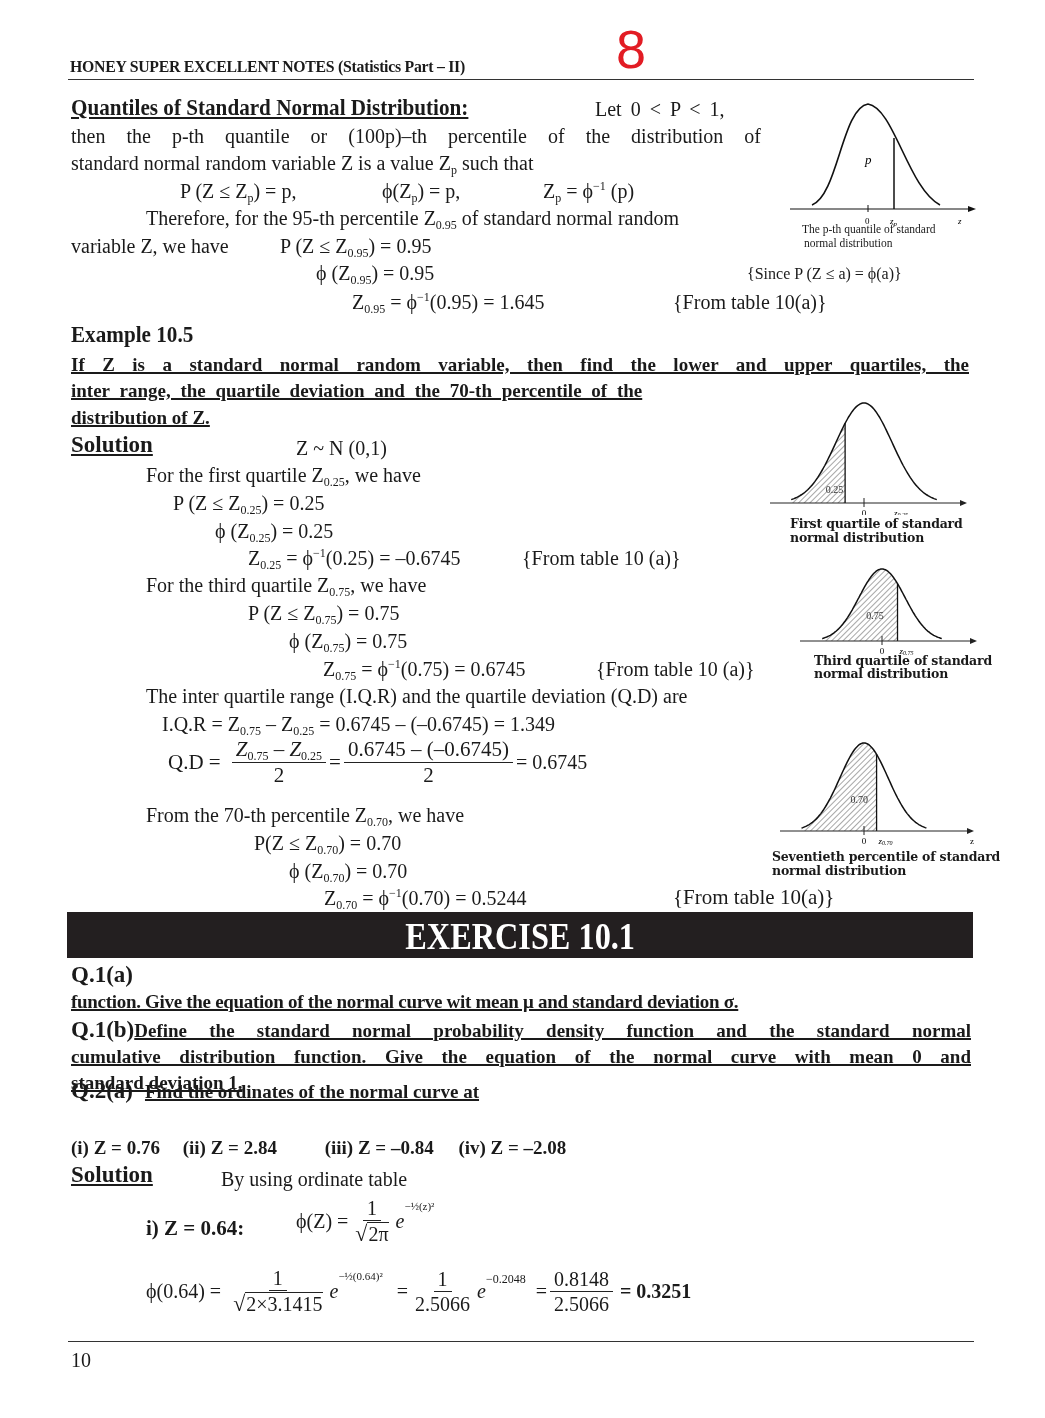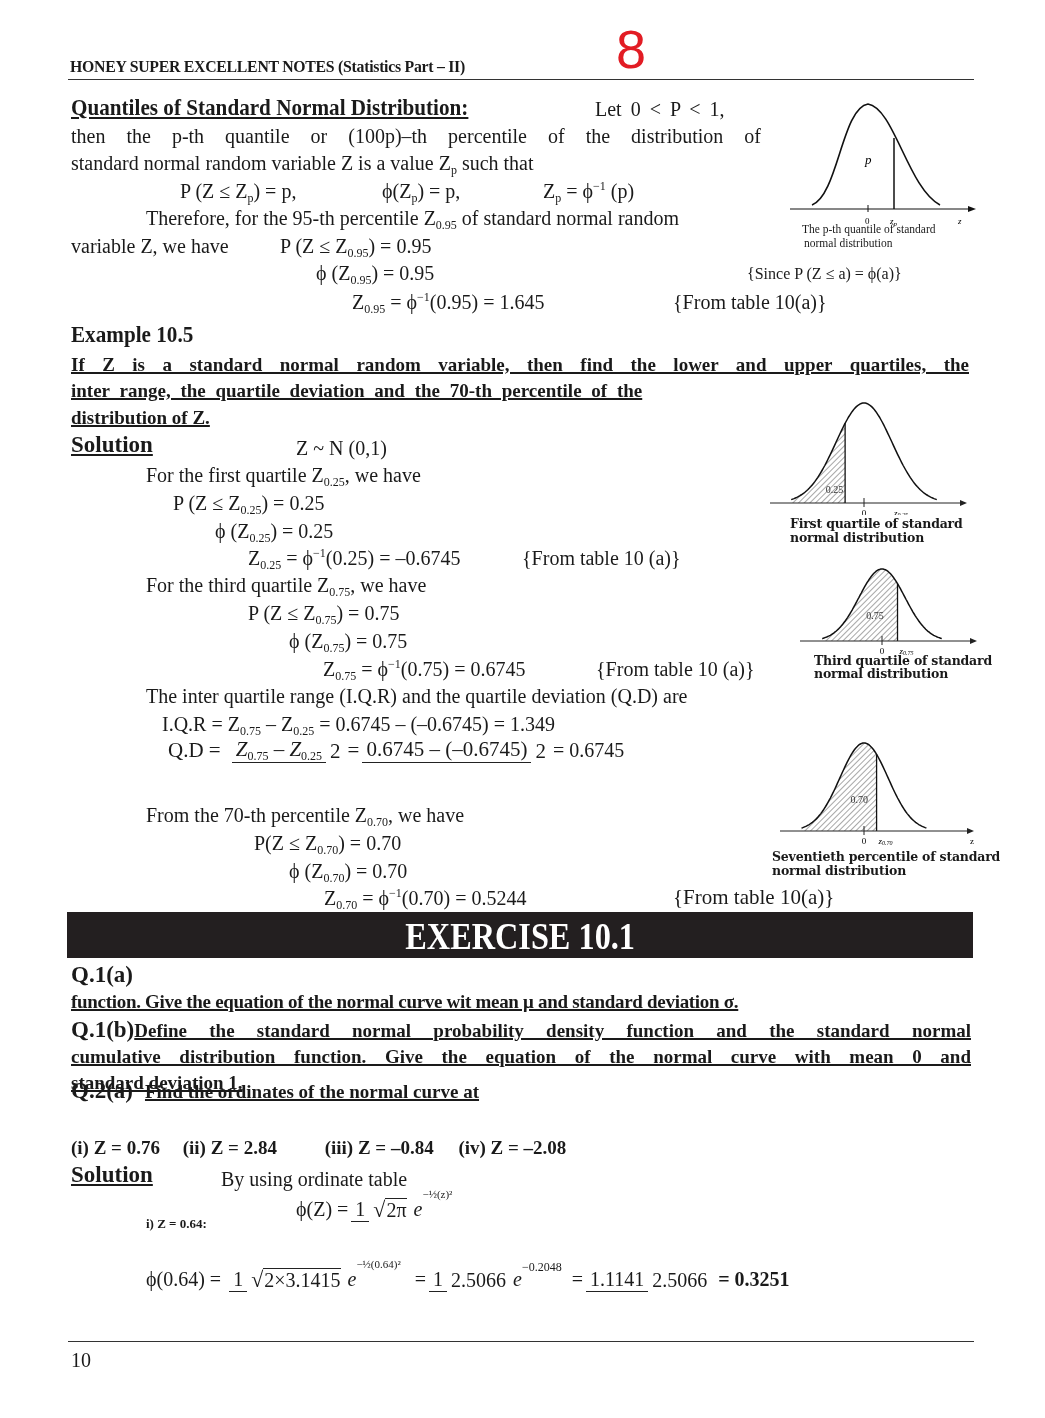--- a/index.html
+++ b/index.html
@@ -10,21 +10,21 @@
   .chapnum { left: 616px; top: 22px; font-size: 54px; color: #e21c24; font-family: "Liberation Sans", "DejaVu Sans", sans-serif; line-height: 1; }
   .rule { position: absolute; left: 68px; width: 906px; height: 1px; background: #333; }
   .t20 { font-size: 20px; line-height: 27px; }
   .heading { font-size: 23px; font-weight: bold; text-decoration: underline; transform: scaleX(0.92); transform-origin: left; display:inline-block; }
   .bold-u { font-weight: bold; text-decoration: underline; text-decoration-thickness: 2px; }
   .justify { text-align: justify; text-align-last: justify; }
   sub { font-size: 12px; vertical-align: -4px; line-height: 0; }
   sup { font-size: 12px; vertical-align: 8px; line-height: 0; }
   .ex-banner { position: absolute; left: 67px; top: 912px; width: 906px; height: 46px; background: #231f20;
                color: #fff; text-align: center; font-weight: bold; font-size: 38px; line-height: 48px; }
-  .frac { display: inline-flex; flex-direction: row; align-items: center; vertical-align: middle; margin: 0 3px; }
+  .frac { display: inline-flex; flex-direction: column; align-items: center; vertical-align: middle; margin: 0 3px; }
   .frac .num { padding: 0 4px 1px; border-bottom: 1.5px solid #222; line-height: 1.1; }
   .frac .den { padding: 1px 4px 0; line-height: 1.1; }
   .caption-sm { font-size: 11.5px; line-height: 14px; font-family: "Liberation Serif", serif; }
   .caption-b { font-size: 12.5px; line-height: 14px; font-weight: bold; font-family: "DejaVu Serif", serif; letter-spacing: -0.2px; }
   .sqrt { border-top: 1.5px solid #222; padding-left: 1px; }
   .rad { font-size: 22px; }
   .figure svg { display: block; }
 </style>
 </head>
 <body>
@@ -197,21 +197,21 @@
 </div>
 <div class="abs" style="left:71px; top:1137px; font-size:19px; font-weight:bold;">
   <span style="margin-right:18px;">(i)  Z = 0.76</span>
   <span style="margin-right:43px;">(ii)  Z = 2.84</span>
   <span style="margin-right:20px;">(iii) Z = –0.84</span>
   <span>(iv) Z = –2.08</span>
 </div>
 <div class="abs" style="left:71px; top:1162px; font-size:23px; font-weight:bold; text-decoration:underline;">Solution</div>
 <div class="abs t20" style="left:221px; top:1166px;">By using ordinate table</div>
 
-<div class="abs" style="left:146px; top:1216px; font-size:13px; font-weight:bold;">i) Z = 0.64:</div>
+<div class="abs" style="left:146px; top:1216px; font-size:21px; font-weight:bold;">i) Z = 0.64:</div>
 <div class="abs" style="left:296px; top:1197px; font-size:20px; display:flex; align-items:center;">
   <span>ϕ(Z) =</span>
   <span class="frac">
     <span class="num">1</span>
     <span class="den"><span class="rad">√</span><span class="sqrt">2π</span></span>
   </span>
   <span style="font-style:italic;">e</span>
   <span style="font-size:11px; position:relative; top:-16px;">−½(z)²</span>
 </div>
 
@@ -225,20 +225,20 @@
   <span style="font-size:11px; position:relative; top:-16px; margin-right:14px;">−½(0.64)²</span>
   <span>=</span>
   <span class="frac">
     <span class="num">1</span>
     <span class="den">2.5066</span>
   </span>
   <span style="font-style:italic;">e</span>
   <span style="font-size:12px; position:relative; top:-12px; margin-right:10px;">−0.2048</span>
   <span>=</span>
   <span class="frac">
-    <span class="num">1.1141</span>
+    <span class="num">0.8148</span>
     <span class="den">2.5066</span>
   </span>
   <span style="margin-left:4px;font-weight:bold;">= 0.3251</span>
 </div>
 
 <div class="rule" style="top:1341px;"></div>
 <div class="abs" style="left:71px; top:1349px; font-size:20px;">10</div>
 
 </body></html>

